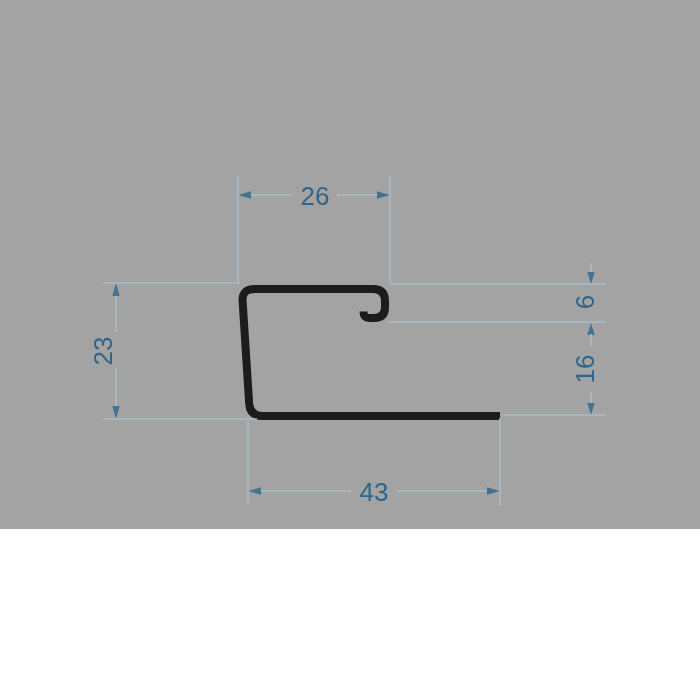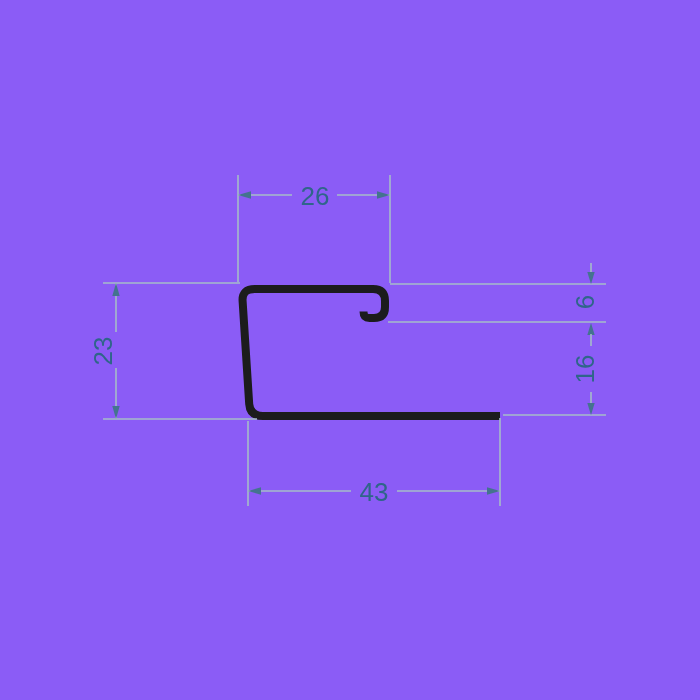--- a/index.html
+++ b/index.html
@@ -3,22 +3,22 @@
 <meta charset="utf-8">
 <style>
   html, body {
     margin: 0;
     padding: 0;
     background: #ffffff;
   }
   .canvas {
     position: relative;
     width: 700px;
-    height: 700px;
-    background: #8b5cf6;
+    height: 529px;
+    background: #a3a3a3;
     overflow: hidden;
   }
   svg {
     display: block;
   }
   svg text {
     font-family: "Liberation Sans", "DejaVu Sans", sans-serif;
     font-size: 26px;
     font-weight: 400;
   }

